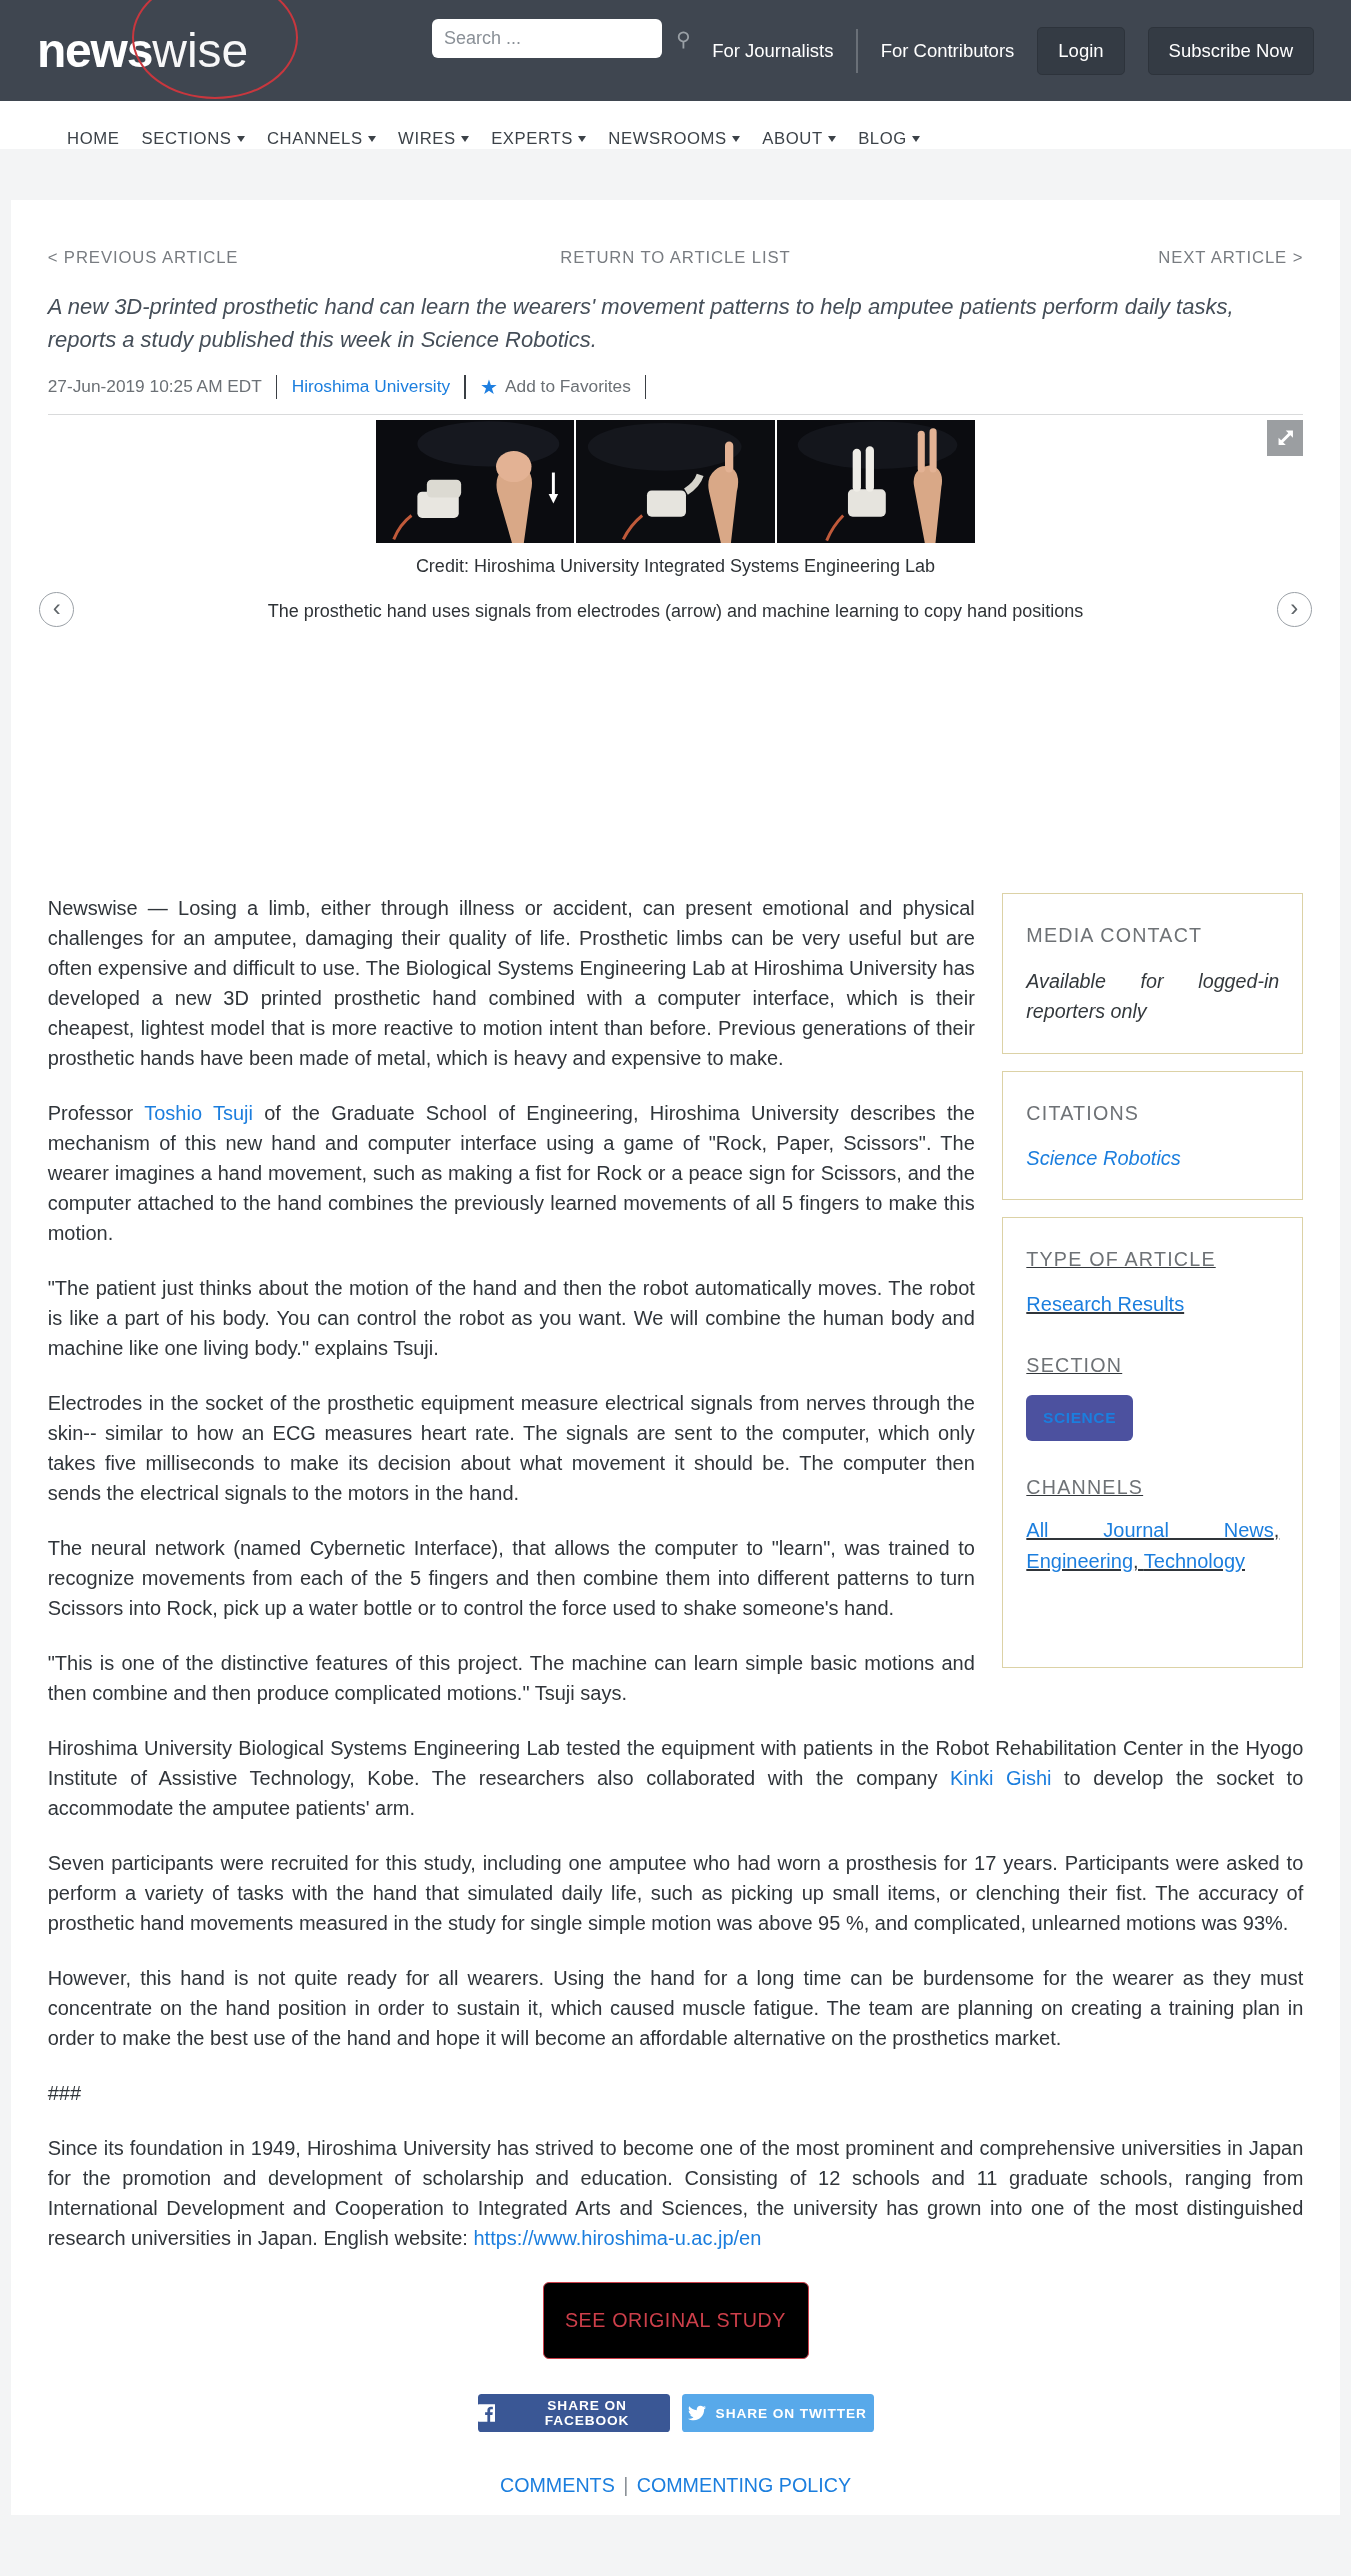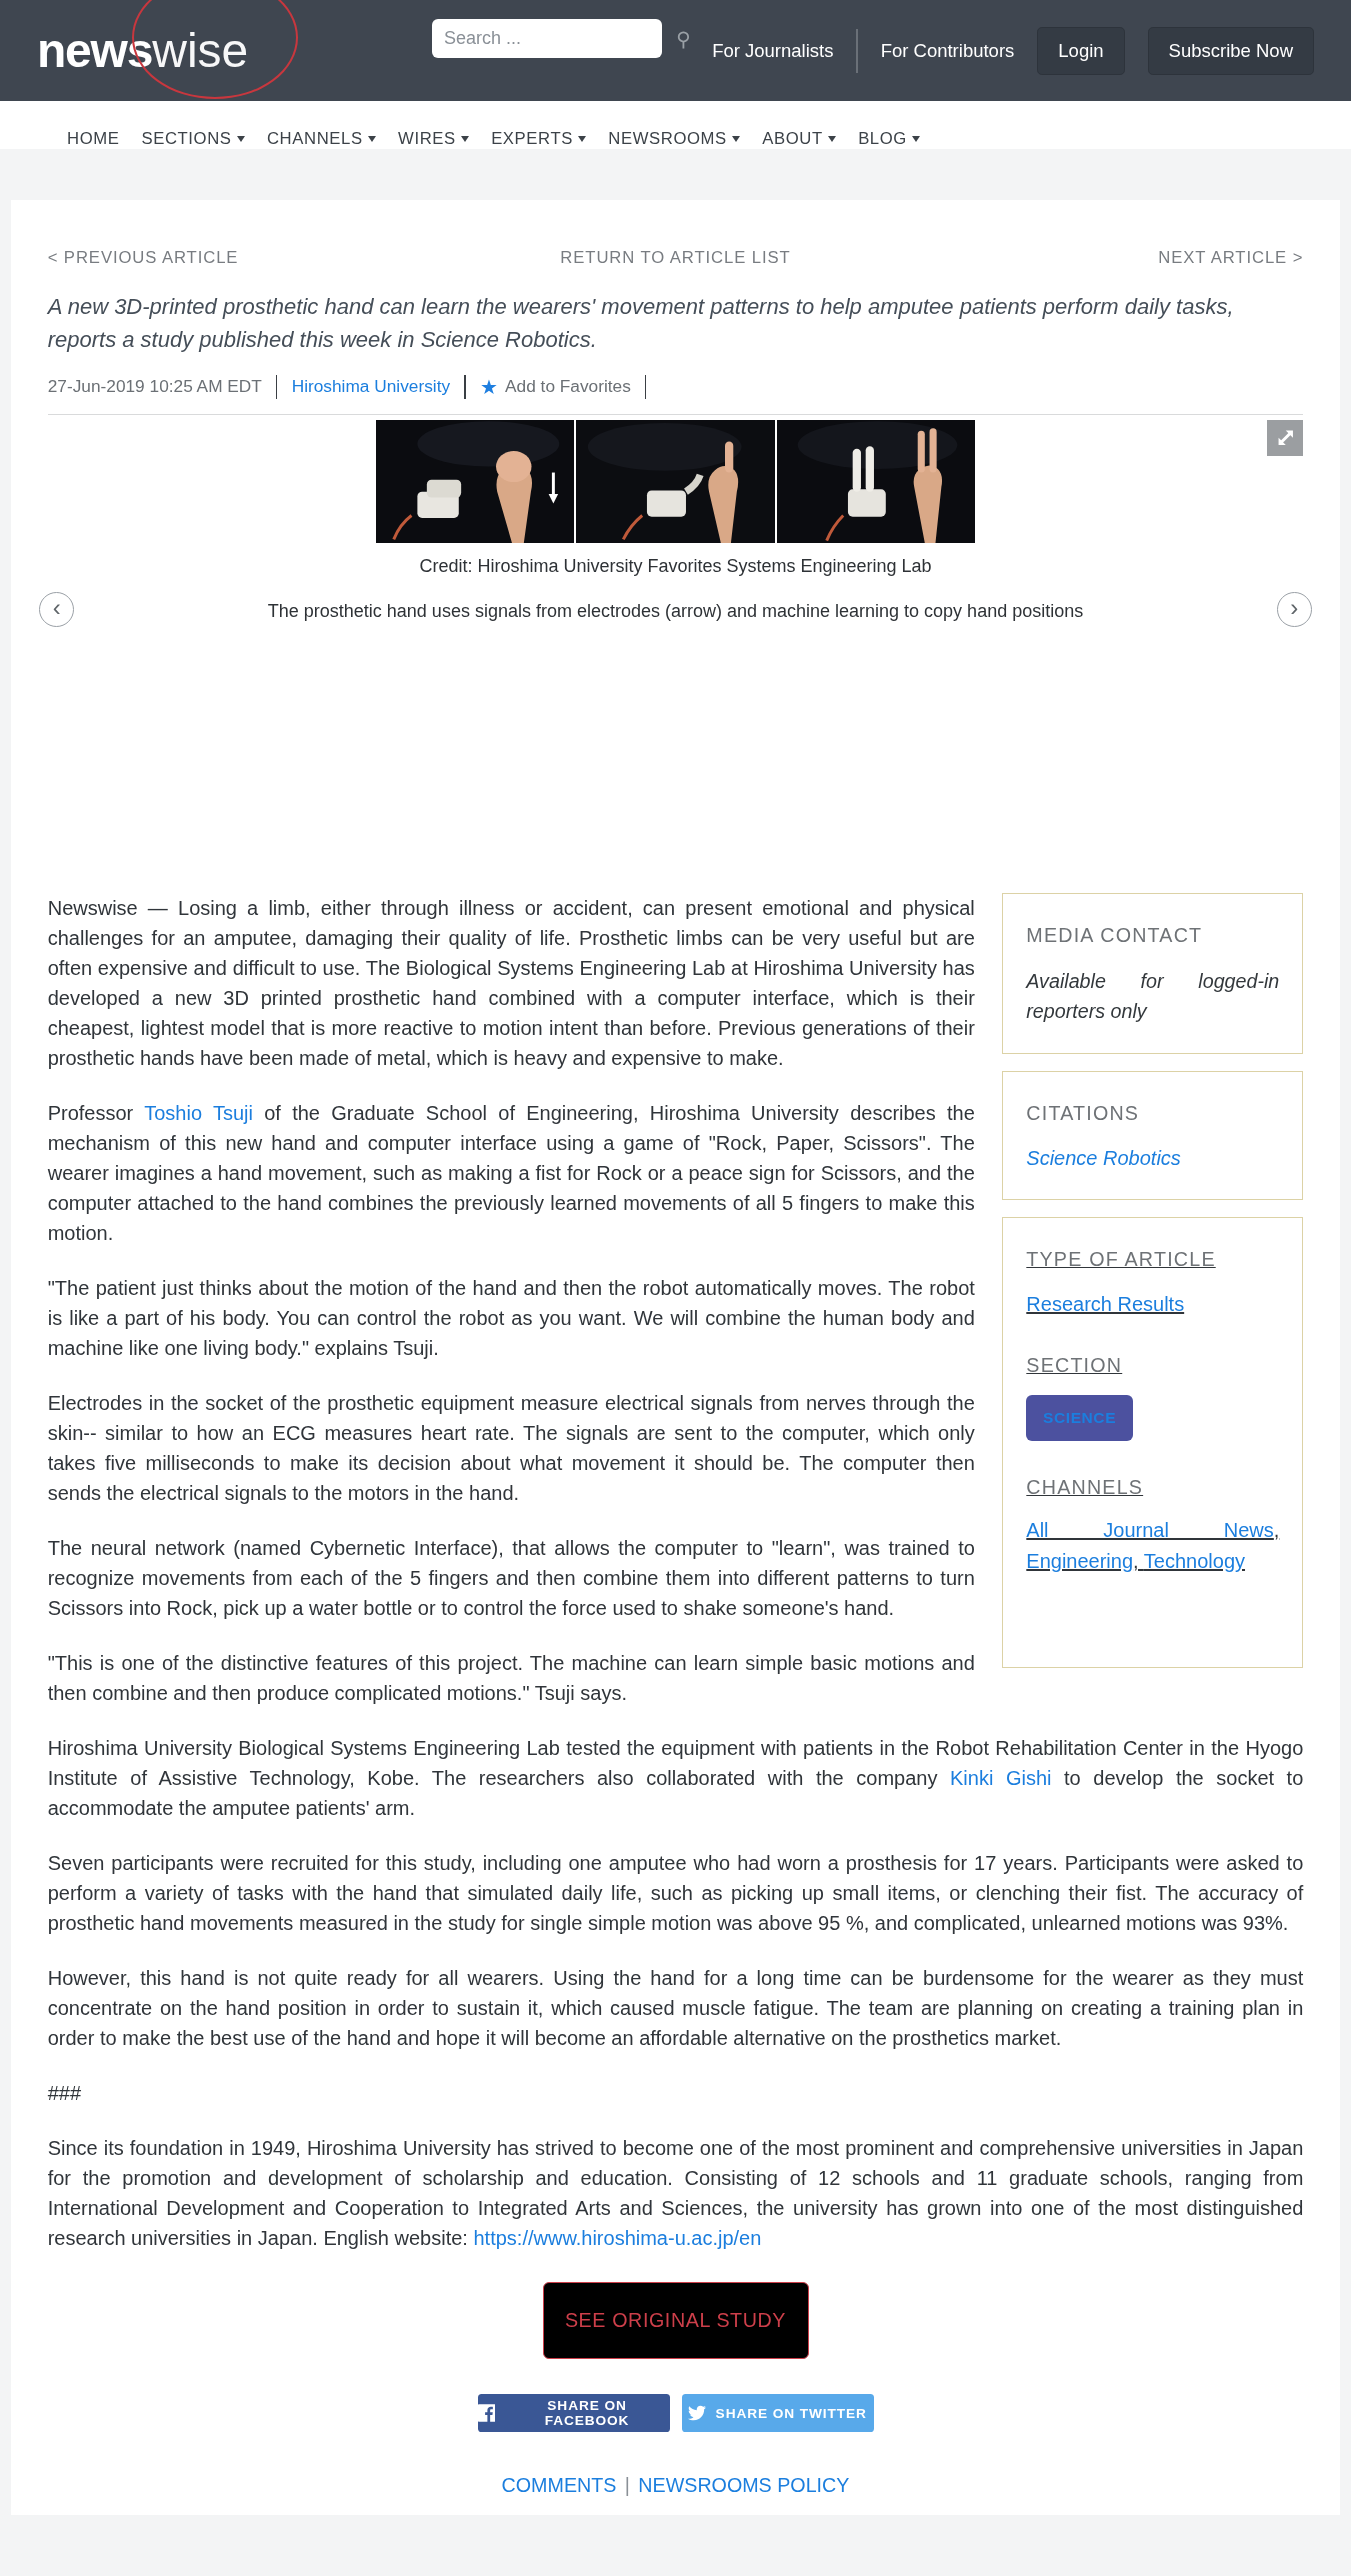--- a/index.html
+++ b/index.html
@@ -232,21 +232,21 @@
         </svg>
       </div>
     </div>
     <div class="expand-btn">
       <svg width="21.5" height="21.5" viewBox="0 0 36 36">
         <line x1="10" y1="26" x2="26" y2="10" stroke="#fff" stroke-width="5"></line>
         <path d="M18 6 L30 6 L30 18 Z" fill="#fff"></path>
         <path d="M6 18 L6 30 L18 30 Z" fill="#fff"></path>
       </svg>
     </div>
-    <div class="credit">Credit: Hiroshima University Favorites Systems Engineering Lab</div>
+    <div class="credit">Credit: Hiroshima University Integrated Systems Engineering Lab</div>
     <div class="caption-row">
       <div class="nav-circle left">
           <span>‹</span>
         </div>
       <div class="caption-text">The prosthetic hand uses signals from electrodes (arrow) and machine learning to copy hand positions</div>
       <div class="nav-circle right">
           <span>›</span>
         </div>
     </div>
   </div>
@@ -300,17 +300,17 @@
     </button>
     <button class="share-btn share-tw">
       <svg viewBox="0 0 24 24">
           <path d="M23.954 4.569c-.885.392-1.83.656-2.825.775 1.014-.611 1.794-1.574 2.163-2.723-.951.555-2.005.959-3.127 1.184-.896-.959-2.173-1.559-3.591-1.559-2.717 0-4.92 2.203-4.92 4.917 0 .39.045.765.127 1.124C7.691 8.094 4.066 6.13 1.64 3.161c-.427.722-.666 1.561-.666 2.475 0 1.71.87 3.213 2.188 4.096-.807-.026-1.566-.248-2.228-.616v.061c0 2.385 1.693 4.374 3.946 4.827-.413.111-.849.171-1.296.171-.314 0-.615-.03-.916-.086.631 1.953 2.445 3.377 4.604 3.417-1.68 1.319-3.809 2.105-6.102 2.105-.39 0-.779-.023-1.17-.067 2.189 1.394 4.768 2.209 7.557 2.209 9.054 0 13.999-7.496 13.999-13.986 0-.209 0-.42-.015-.63.961-.689 1.8-1.56 2.46-2.548l-.047-.02z"></path>
         </svg>
       <span>SHARE ON TWITTER</span>
     </button>
   </div>
 
   <div class="comments-row">
-    <span>COMMENTS</span><span class="bar">|</span><span>NEWSROOMS POLICY</span>
+    <span>COMMENTS</span><span class="bar">|</span><span>COMMENTING POLICY</span>
   </div>
 
 </main>
 
 
 </body></html>

